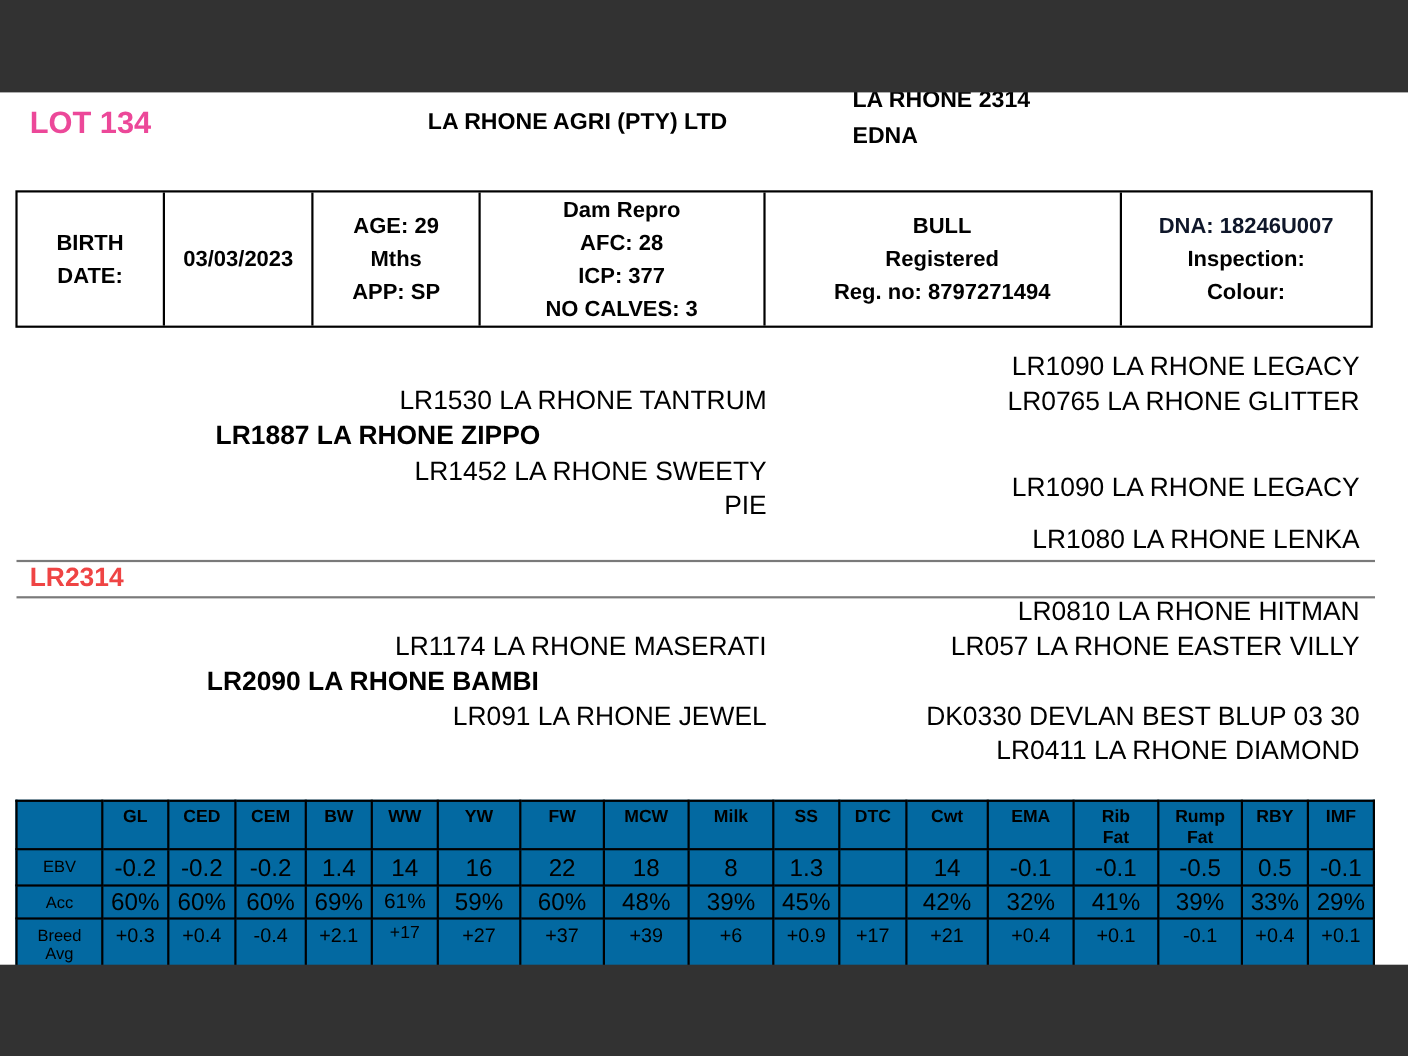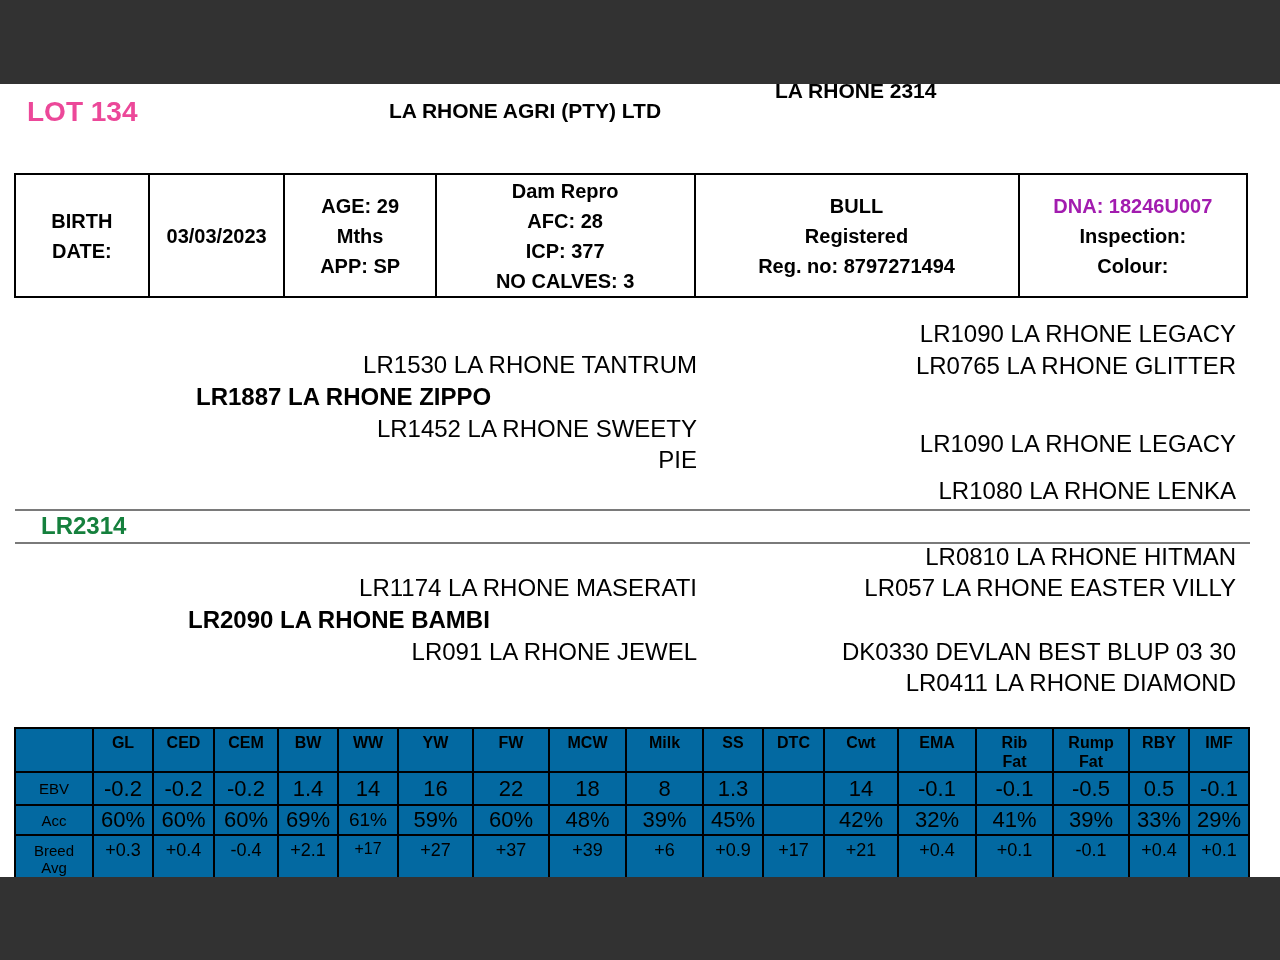--- a/index.html
+++ b/index.html
@@ -34,34 +34,34 @@
     border: 2px solid #000; display: flex; background: #fff;
   }
   .info-cell {
     display: flex; flex-direction: column; align-items: center; justify-content: center;
     text-align: center; font-weight: bold; font-size: 20px; line-height: 30px;
     white-space: pre-line; height: 100%;
   }
   .info-cell + .info-cell { border-left: 2px solid #000; }
   .c1 { width: 135px; } .c2 { width: 139px; } .c3 { width: 155px; }
   .c4 { width: 265px; } .c5 { width: 332px; } .c6 { width: 234px; }
-  .red-text { color: #a21caf; }
+  .red-text { color: #0f172a; }
 
   
   .ped {
     position: absolute; font-size: 24px; line-height: 31px; white-space: pre-line;
   }
   .ped.r { text-align: right; }
   .ped.b { font-weight: bold; }
   .divider {
     position: absolute; left: 15px; width: 1235px; height: 2px; background: #7a7a7a;
   }
   .subject-id {
-    position: absolute; left: 41px; top: 510px;
-    font-size: 24px; line-height: 31px; font-weight: bold; color: #15803d;
+    position: absolute; left: 27px; top: 510px;
+    font-size: 24px; line-height: 31px; font-weight: bold; color: #ef4444;
   }
 
   
   .ebv-wrap { position: absolute; left: 14px; top: 727px; z-index: 1; }
   table.ebv {
     border-collapse: collapse; table-layout: fixed; width: 1234px; background: #0369a1;
   }
   table.ebv td, table.ebv th {
     border: 2px solid #000; text-align: center; padding: 0;
     overflow: hidden; white-space: pre-line;
@@ -84,20 +84,21 @@
 <body>
 
 <div class="page">
 
   <div class="bar top-bar"></div>
 
   <div class="lot-number">LOT 134</div>
   <div class="company-name">LA RHONE AGRI (PTY) LTD</div>
   <div class="animal-block">
     <div>LA RHONE 2314</div>
+    <div>EDNA</div>
   </div>
 
   <div class="info-table">
     <div class="info-cell c1">BIRTH
 DATE:</div>
     <div class="info-cell c2">03/03/2023</div>
     <div class="info-cell c3">AGE: 29
 Mths
 APP: SP</div>
     <div class="info-cell c4">Dam Repro

